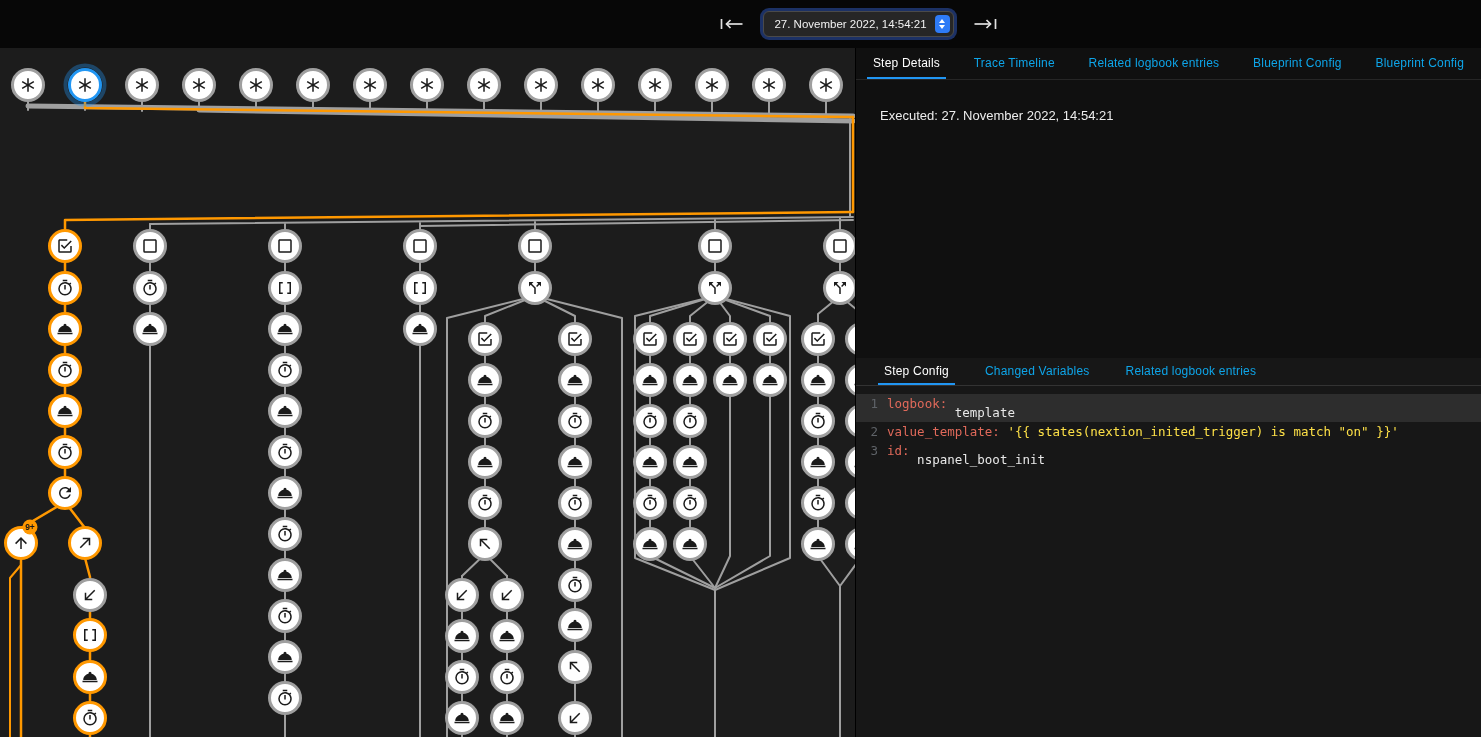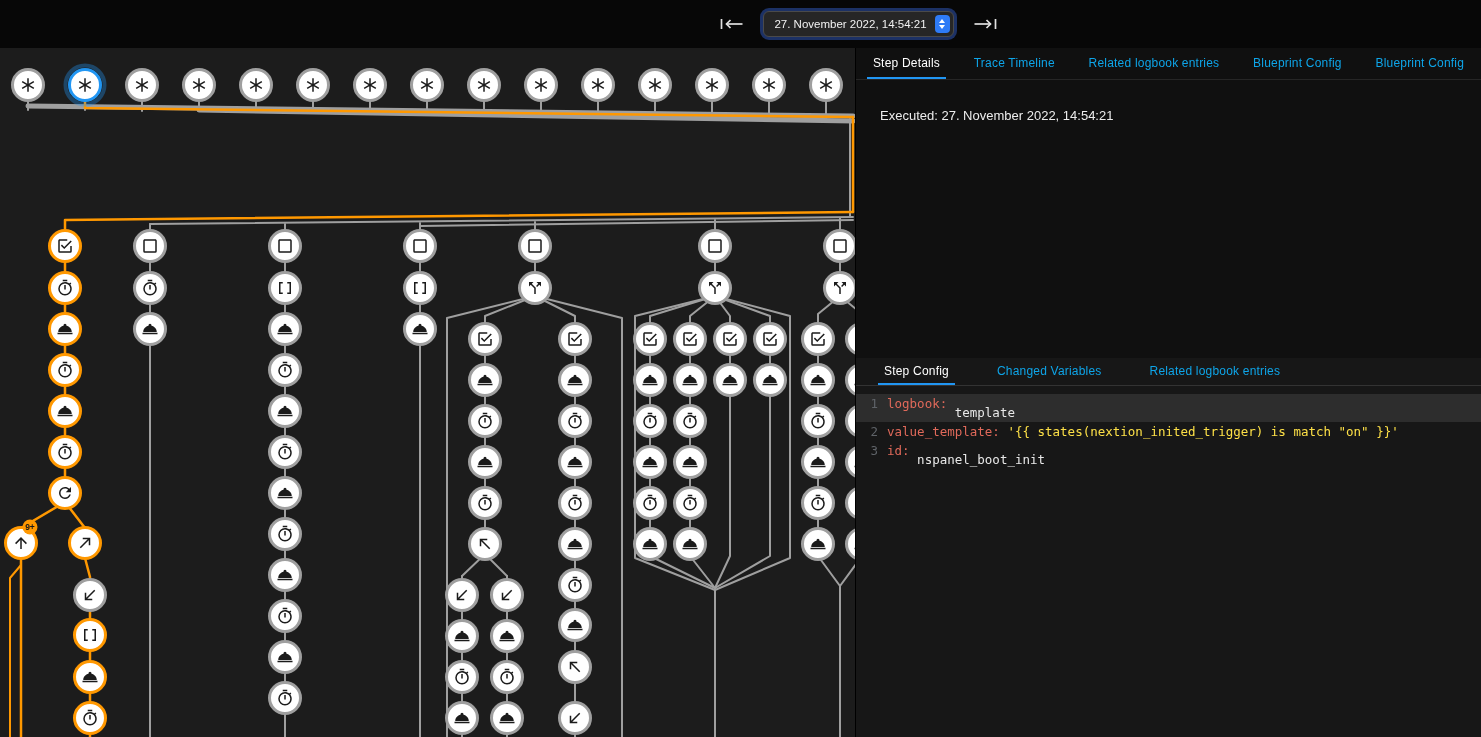--- a/index.html
+++ b/index.html
@@ -38,21 +38,21 @@
   .tabs{display:flex;align-items:stretch;height:31px;border-bottom:1px solid #262626;}
   .tabs.spread{justify-content:space-around;}
   .tab{
     display:flex;align-items:center;padding:0 6px;font-size:12px;color:#0ea5e9;
     cursor:pointer;border-bottom:2px solid transparent;letter-spacing:.2px;white-space:nowrap;
   }
   .tab.active{color:#fff;border-bottom-color:#2196f3;}
   .executed{padding:28px 0 0 24px;font-size:13px;color:#ededed;}
 
   .panel-bottom{flex:1;background:#171717;display:flex;flex-direction:column;min-height:0;}
-  .tabs.left{justify-content:flex-start;gap:36px;padding-left:22px;border-bottom:1px solid #333;background:#171717;height:27px;}
+  .tabs.left{justify-content:flex-start;gap:24px;padding-left:22px;border-bottom:1px solid #333;background:#171717;height:27px;}
   .code{
     flex:1;padding-top:8px;
     font-family:"DejaVu Sans Mono", monospace;font-size:12.5px;line-height:19px;
     color:#e6e6e6;cursor:text;
   }
   .code-line{display:flex;white-space:pre;}
   .code-line.active{background:#2d2d2d;}
   .gutter{flex:none;width:22px;text-align:right;padding-right:9px;color:#5f6368;user-select:none;}
   .tok-key{color:#e0695a;}
   .tok-plain{color:#e8e8e8;margin-top:9px;}

